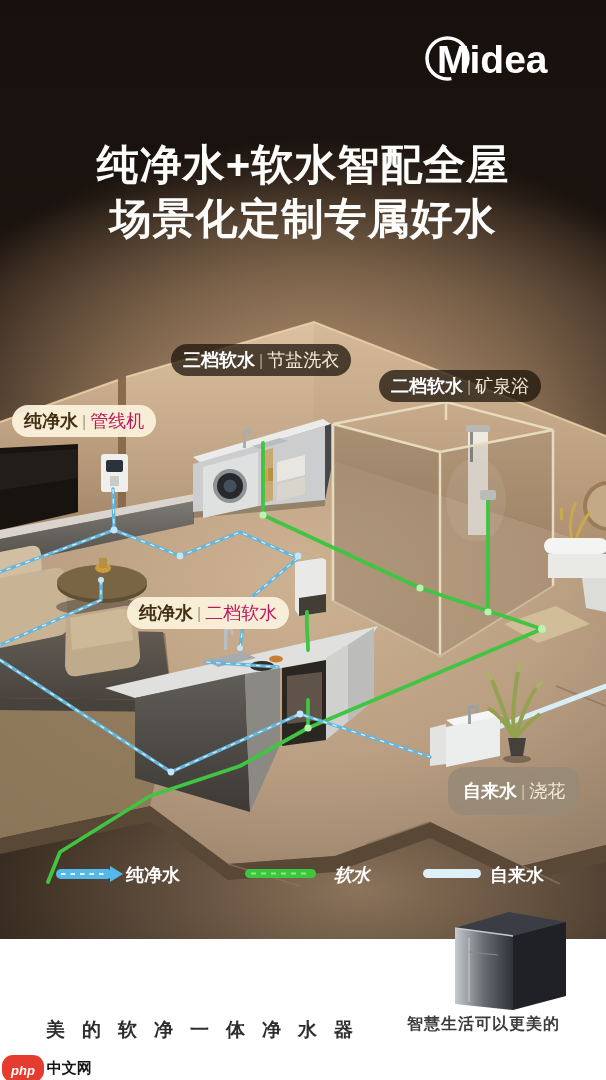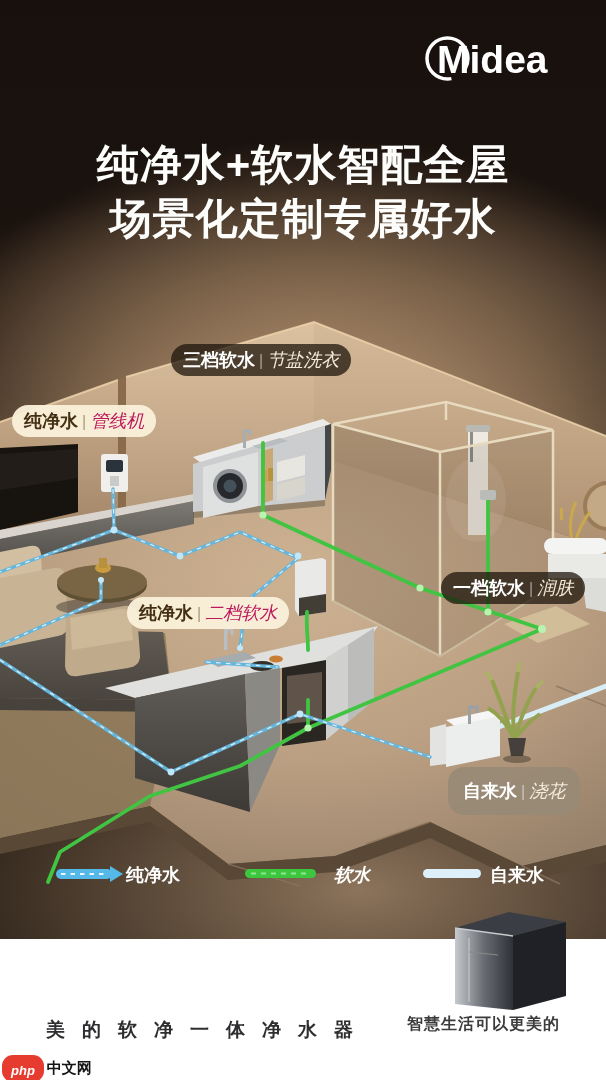--- a/index.html
+++ b/index.html
@@ -14,21 +14,21 @@
   .abs{position:absolute;}
   
   #logo{left:420px;top:33px;width:160px;height:52px;}
   #title{left:0;top:138px;width:606px;text-align:center;color:#fdfdfb;
     font-weight:bold;font-size:42px;line-height:54px;letter-spacing:1px;}
   
   .pill{position:absolute;height:32px;line-height:32px;border-radius:16px;
     background:rgba(30,21,12,0.75);color:#fff;font-size:18px;font-weight:bold;
     padding:0 12px;white-space:nowrap;}
   .pill .sep{font-weight:normal;color:rgba(255,255,255,0.5);padding:0 4px;font-size:16px;}
-  .pill .b{font-weight:normal;color:#f3ead9;font-style:italic;}
+  .pill .b{font-weight:normal;color:#f3ead9;}
   .pill.light{background:rgba(250,240,218,0.96);color:#432f14;}
   .pill.light .sep{color:rgba(67,47,20,0.45);}
   .pill.light .b{color:#be185d;}
   .pill.gray{background:rgba(152,138,118,0.92);}
   
   .leg-t{position:absolute;top:863px;color:#fff;font-size:18px;font-weight:bold;}
   
     #f1{left:45px;top:974px;color:#1d1d1f;font-size:25px;font-weight:bold;letter-spacing:0px;}
   #f2{left:46px;top:1017px;color:#2e2e30;font-size:19px;font-weight:bold;letter-spacing:17px;}
   #f3{left:407px;top:1014px;color:#3c3c3e;font-size:16px;font-weight:bold;letter-spacing:1px;}
@@ -256,23 +256,23 @@
   </svg>
 
   <svg id="logo" class="abs" width="160" height="52" viewBox="0 0 160 52">
     <circle cx="27.5" cy="25.5" r="20.5" fill="none" stroke="#ffffff" stroke-width="3.5" stroke-dasharray="112 17" stroke-dashoffset="101"></circle>
     <text x="17" y="40" font-family="Liberation Sans, sans-serif" font-size="39" font-weight="bold" fill="#ffffff">Midea</text>
   </svg>
 
   <div id="title" class="abs">纯净水+软水智配全屋<br>场景化定制专属好水</div>
 
   <div class="pill" style="left:171px;top:344px;">三档软水<span class="sep">|</span><span class="b">节盐洗衣</span></div>
+  <div class="pill" style="left:379px;top:370px;">二档软水<span class="sep">|</span><span class="b">矿泉浴</span></div>
   <div class="pill light" style="left:12px;top:405px;">纯净水<span class="sep">|</span><span class="b">管线机</span></div>
   <div class="pill light" style="left:127px;top:597px;">纯净水<span class="sep">|</span><span class="b">二档软水</span></div>
-  <div class="pill" style="left:441px;top:572px;">一档软水<span class="sep">|</span><span class="b">润肤</span></div>
   <div class="pill gray" style="left:448px;top:767px;padding:8px 15px;">自来水<span class="sep">|</span><span class="b">浇花</span></div>
 
   <div class="leg-t" style="left:126px;">纯净水</div>
   <div class="leg-t" style="left:334px;font-style:italic;">软水</div>
   <div class="leg-t" style="left:490px;">自来水</div>
 
   <div id="f2" class="abs">美的软净一体净水器</div>
   <div id="f3" class="abs">智慧生活可以更美的</div>
   <div id="wm" class="abs"><span class="php">php</span><span class="zh">中文网</span></div>
 </div>

